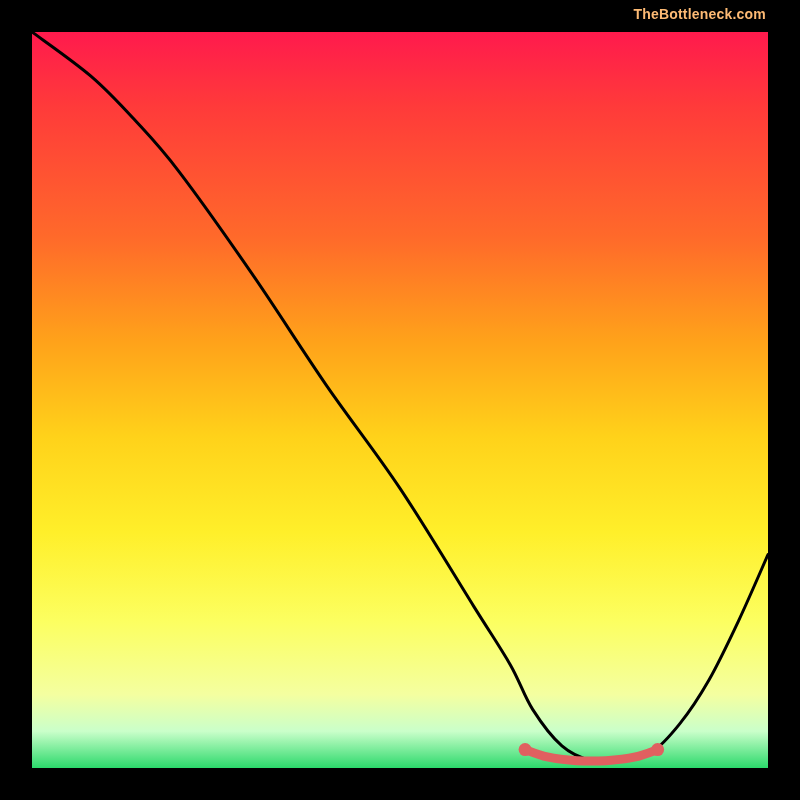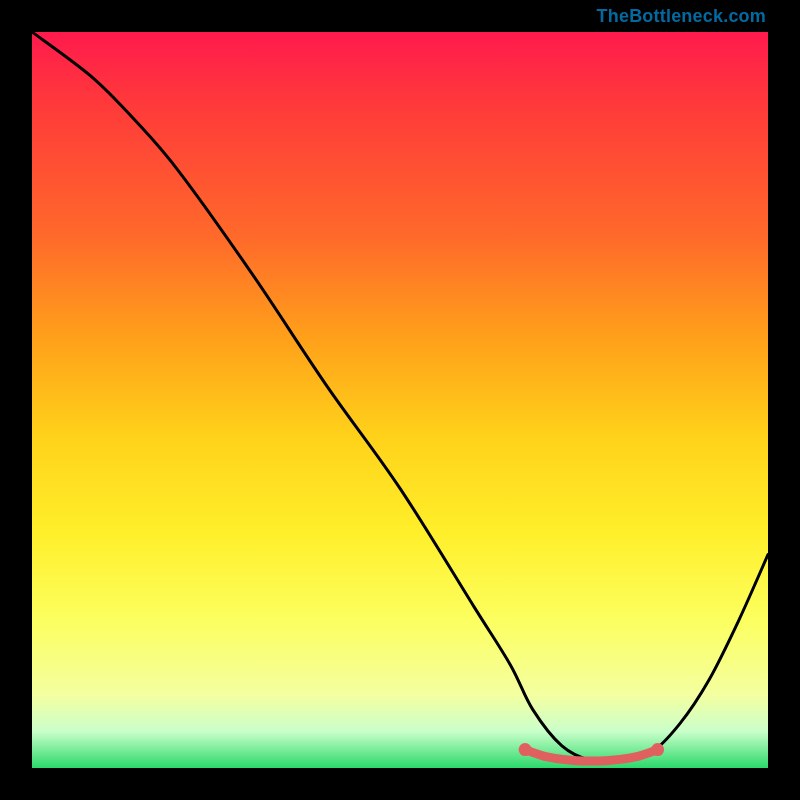--- a/index.html
+++ b/index.html
@@ -10,21 +10,21 @@
      #ff3a3a 10%,
      #ff6a2a 28%,
      #ffa21a 42%,
      #ffd21a 55%,
      #ffef2a 68%,
      #fcff60 80%,
      #f4ffa0 90%,
      #caffca 95%,
      #2bd96b 100%)}
   svg.curve{position:absolute;inset:0}
-  .attrib{position:absolute;top:6px;right:34px;color:#0369a1;font-size:18px;font-weight:600;letter-spacing:.2px}
+  .attrib{position:absolute;top:6px;right:34px;color:#fdba74;font-size:14px;font-weight:600;letter-spacing:.2px}
 </style>
 </head>
 <body>
 
 <div class="frame">
 
   <div class="attrib">TheBottleneck.com</div>
 
   <div class="plot">
     <div class="gradient"></div>

